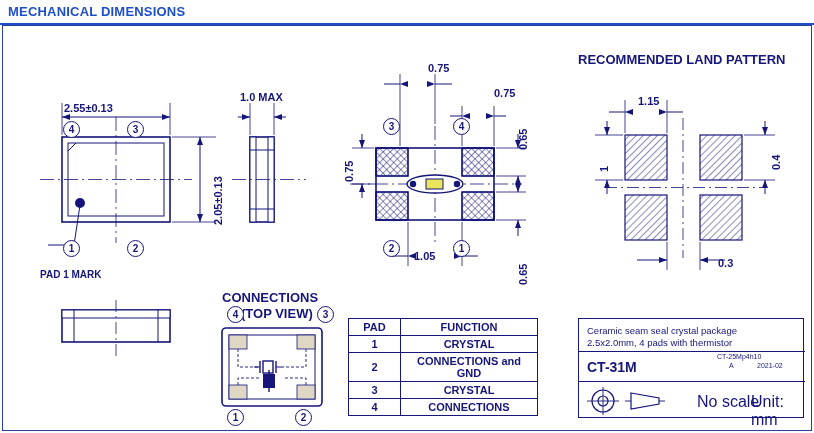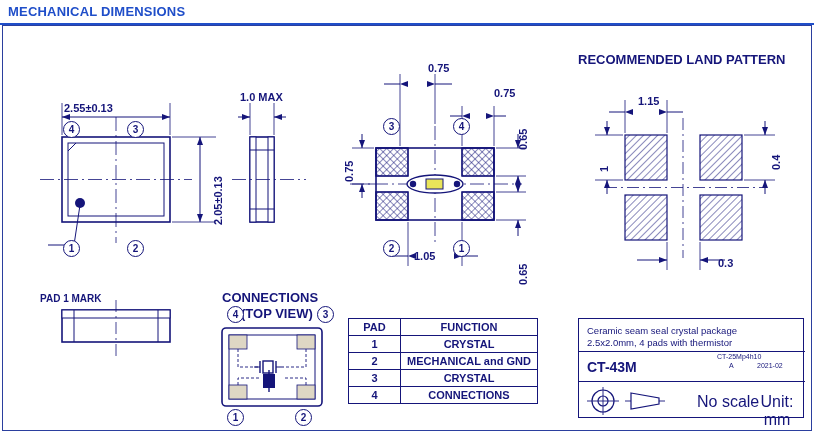--- a/index.html
+++ b/index.html
@@ -93,21 +93,21 @@
 
     <line x1="142" y1="42" x2="186" y2="42" stroke="#15157a" stroke-width="0.8"></line>
     <line x1="142" y1="127" x2="186" y2="127" stroke="#15157a" stroke-width="0.8"></line>
     <line x1="170" y1="42" x2="170" y2="127" stroke="#15157a" stroke-width="1"></line>
     <polygon points="170,42 167,50 173,50" fill="#15157a"></polygon>
     <polygon points="170,127 167,119 173,119" fill="#15157a"></polygon>
   </svg>
 
   <div class="abs lbl" style="left:64px;top:94px;margin-top:8px;">2.55±0.13</div>
   <div class="abs lbl vert" style="left:212px;top:225px;">2.05±0.13</div>
-  <div class="abs lbl-sm" style="left:40px;top:269px;margin-top:24px;">PAD 1 MARK</div>
+  <div class="abs lbl-sm" style="left:40px;top:269px;">PAD 1 MARK</div>
 
   <div class="abs cnum" style="left:63px;top:121px;">4</div>
   <div class="abs cnum" style="left:127px;top:121px;">3</div>
   <div class="abs cnum" style="left:63px;top:240px;">1</div>
   <div class="abs cnum" style="left:127px;top:240px;">2</div>
 
   <svg class="abs" style="left:232px;top:95px;" width="100" height="160">
     <rect x="18" y="42" width="24" height="85" fill="#ffffff" stroke="#15157a" stroke-width="1.6"></rect>
     <rect x="18" y="42" width="6" height="85" fill="#ffffff" stroke="#15157a" stroke-width="1"></rect>
     <rect x="36" y="42" width="6" height="85" fill="#ffffff" stroke="#15157a" stroke-width="1"></rect>
@@ -306,38 +306,38 @@
         <tr>
       <th class="pad">PAD</th>
       <th class="fun">FUNCTION</th>
     </tr>
     <tr>
       <td class="pad">1</td>
       <td class="fun">CRYSTAL</td>
     </tr>
     <tr>
       <td class="pad">2</td>
-      <td class="fun">MECHANICAL and GND</td>
+      <td class="fun">CONNECTIONS and GND</td>
     </tr>
     <tr>
       <td class="pad">3</td>
       <td class="fun">CRYSTAL</td>
     </tr>
     <tr>
       <td class="pad">4</td>
       <td class="fun">CONNECTIONS</td>
     </tr>
   </tbody>
     </table>
 
-  <div class="abs infobox" style="left:578px;top:318px;width:226px;height:100px;text-align:center;">
+  <div class="abs infobox" style="left:578px;top:318px;width:226px;height:100px;">
     <div class="abs infotxt" style="left:8px;top:6px;">Ceramic seam seal crystal package</div>
     <div class="abs infotxt" style="left:8px;top:18px;">2.5x2.0mm, 4 pads with thermistor</div>
     <div class="abs" style="left:0px;top:32px;width:226px;height:1px;background:#15157a;"></div>
-    <div class="abs part" style="left:8px;top:40px;">CT-43M</div>
+    <div class="abs part" style="left:8px;top:40px;">CT-31M</div>
     <div class="abs tiny" style="left:138px;top:34px;">CT-25Mp4h10</div>
     <div class="abs tiny" style="left:150px;top:43px;">A</div>
     <div class="abs tiny" style="left:178px;top:43px;">2021-02</div>
     <div class="abs" style="left:0px;top:62px;width:226px;height:1px;background:#15157a;"></div>
 
     <svg class="abs" style="left:6px;top:66px;" width="110" height="30">
       <circle cx="18" cy="16" r="11" fill="none" stroke="#15157a" stroke-width="1.2"></circle>
       <circle cx="18" cy="16" r="5" fill="none" stroke="#15157a" stroke-width="1.2"></circle>
       <line x1="2" y1="16" x2="34" y2="16" stroke="#15157a" stroke-width="0.9"></line>
       <line x1="18" y1="2" x2="18" y2="30" stroke="#15157a" stroke-width="0.9"></line>

